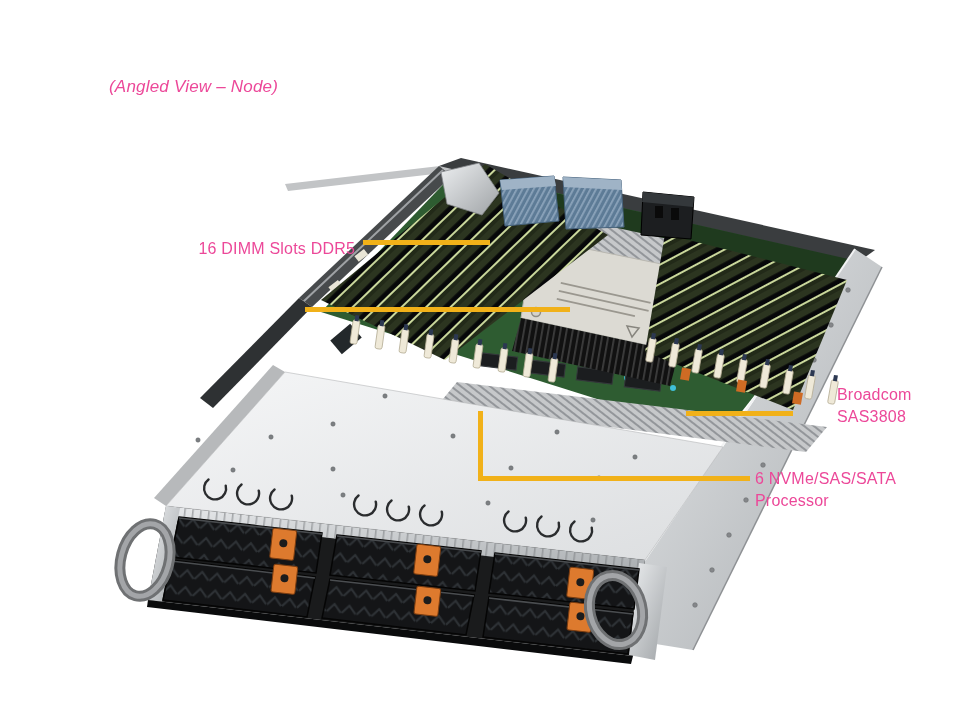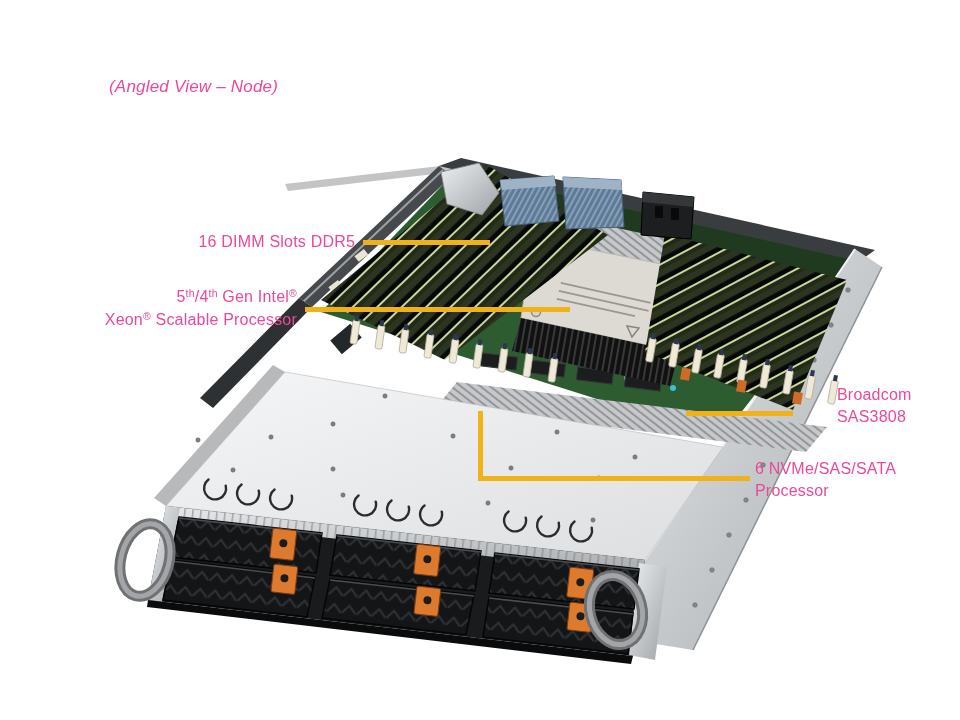--- a/index.html
+++ b/index.html
@@ -290,30 +290,26 @@
   </svg>
 
   <div class="cline" style="left:330px;top:240px;width:127px;height:5px;"></div>
   <div class="cline" style="left:272px;top:307px;width:265px;height:5px;"></div>
   <div class="cline" style="left:653px;top:411px;width:107px;height:5px;"></div>
   <div class="cline" style="left:445px;top:411px;width:5px;height:70px;"></div>
   <div class="cline" style="left:445px;top:476px;width:272px;height:5px;"></div>
 
   <div class="label caption" style="left:76px;top:76px;">(Angled View – Node)</div>
 
-  <div class="label right" style="left:120px;top:231px;width:202px;">16 DIMM Slots DDR5</div>
-
-  <div class="label right" style="left:40px;top:286px;width:224px;">
-    <div><span>5</span><span class="sup">th</span><span>/4</span><span class="sup">th</span><span> Gen Intel</span><span class="sup">®</span></div>
-    <div><span>Xeon</span><span class="sup">®</span><span> Scalable Processor</span></div>
-  </div>
+  <div class="label right" style="left:120px;top:238px;width:202px;">16 DIMM Slots DDR5</div>
+
 
   <div class="label" style="left:804px;top:384px;">
     <div>Broadcom</div>
     <div>SAS3808</div>
   </div>
 
-  <div class="label" style="left:722px;top:458px;">
+  <div class="label" style="left:722px;top:468px;">
     <div>6 NVMe/SAS/SATA</div>
     <div>Processor</div>
   </div>
 
 </div>
 
 </body></html>

